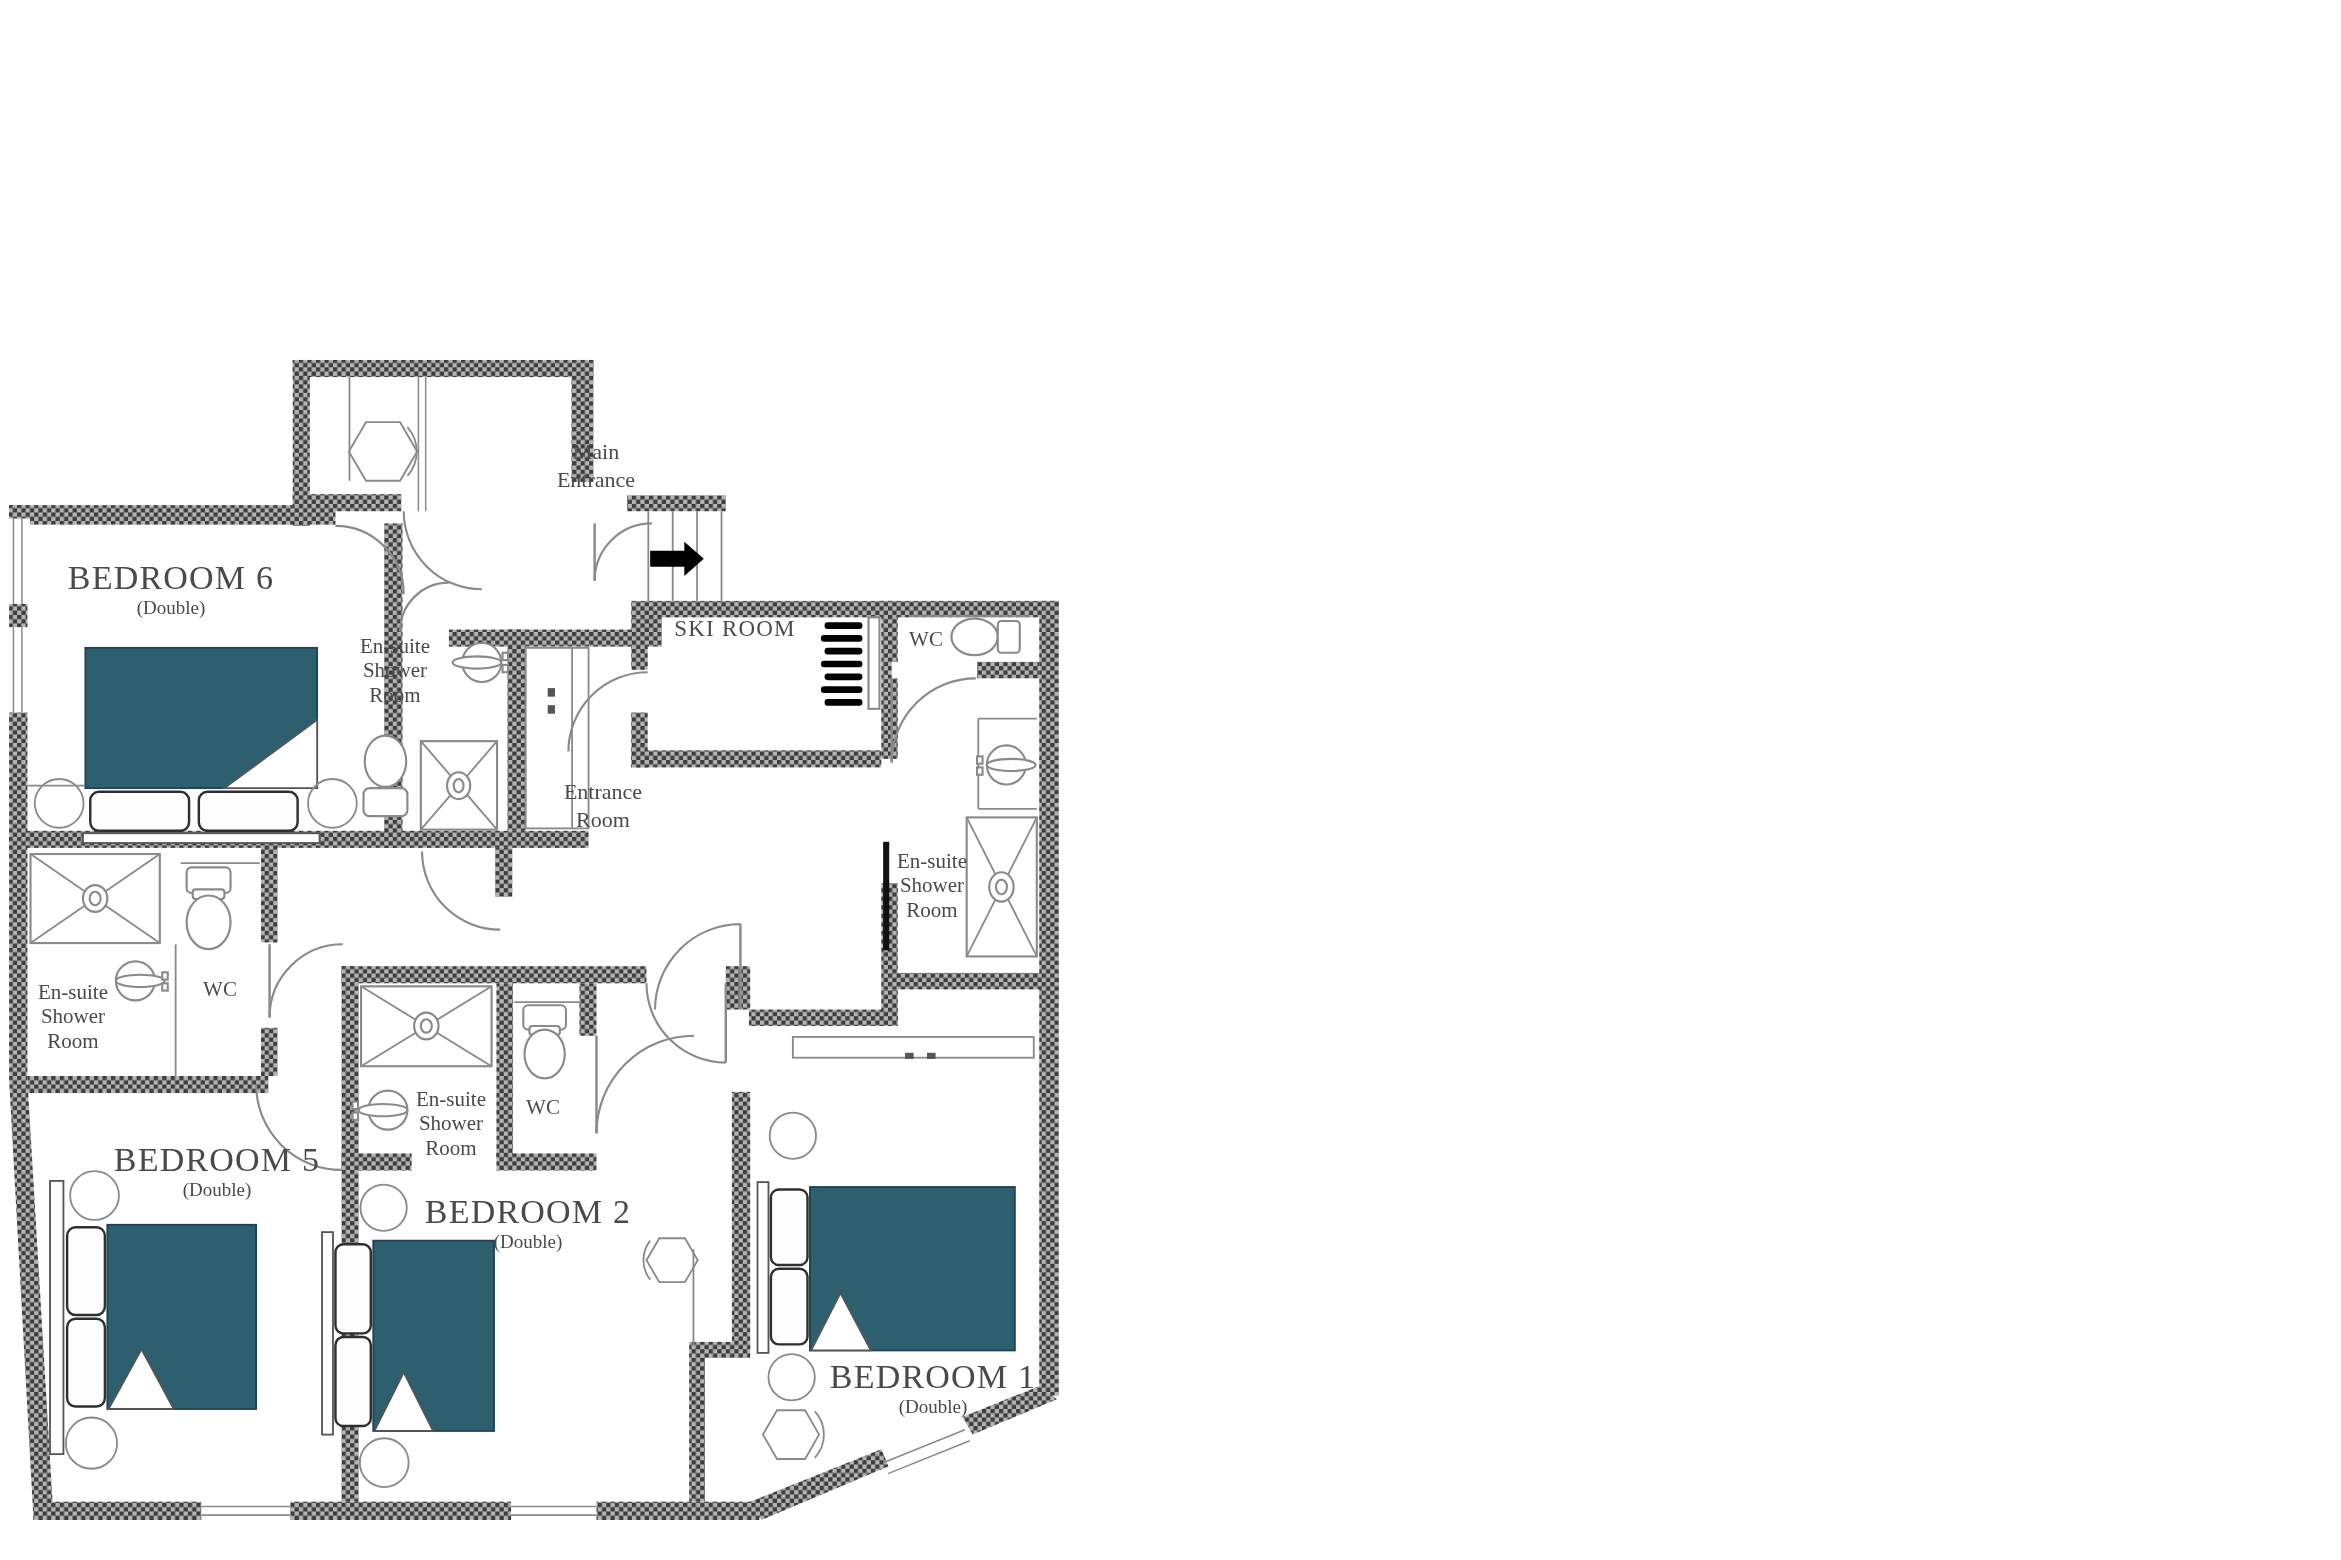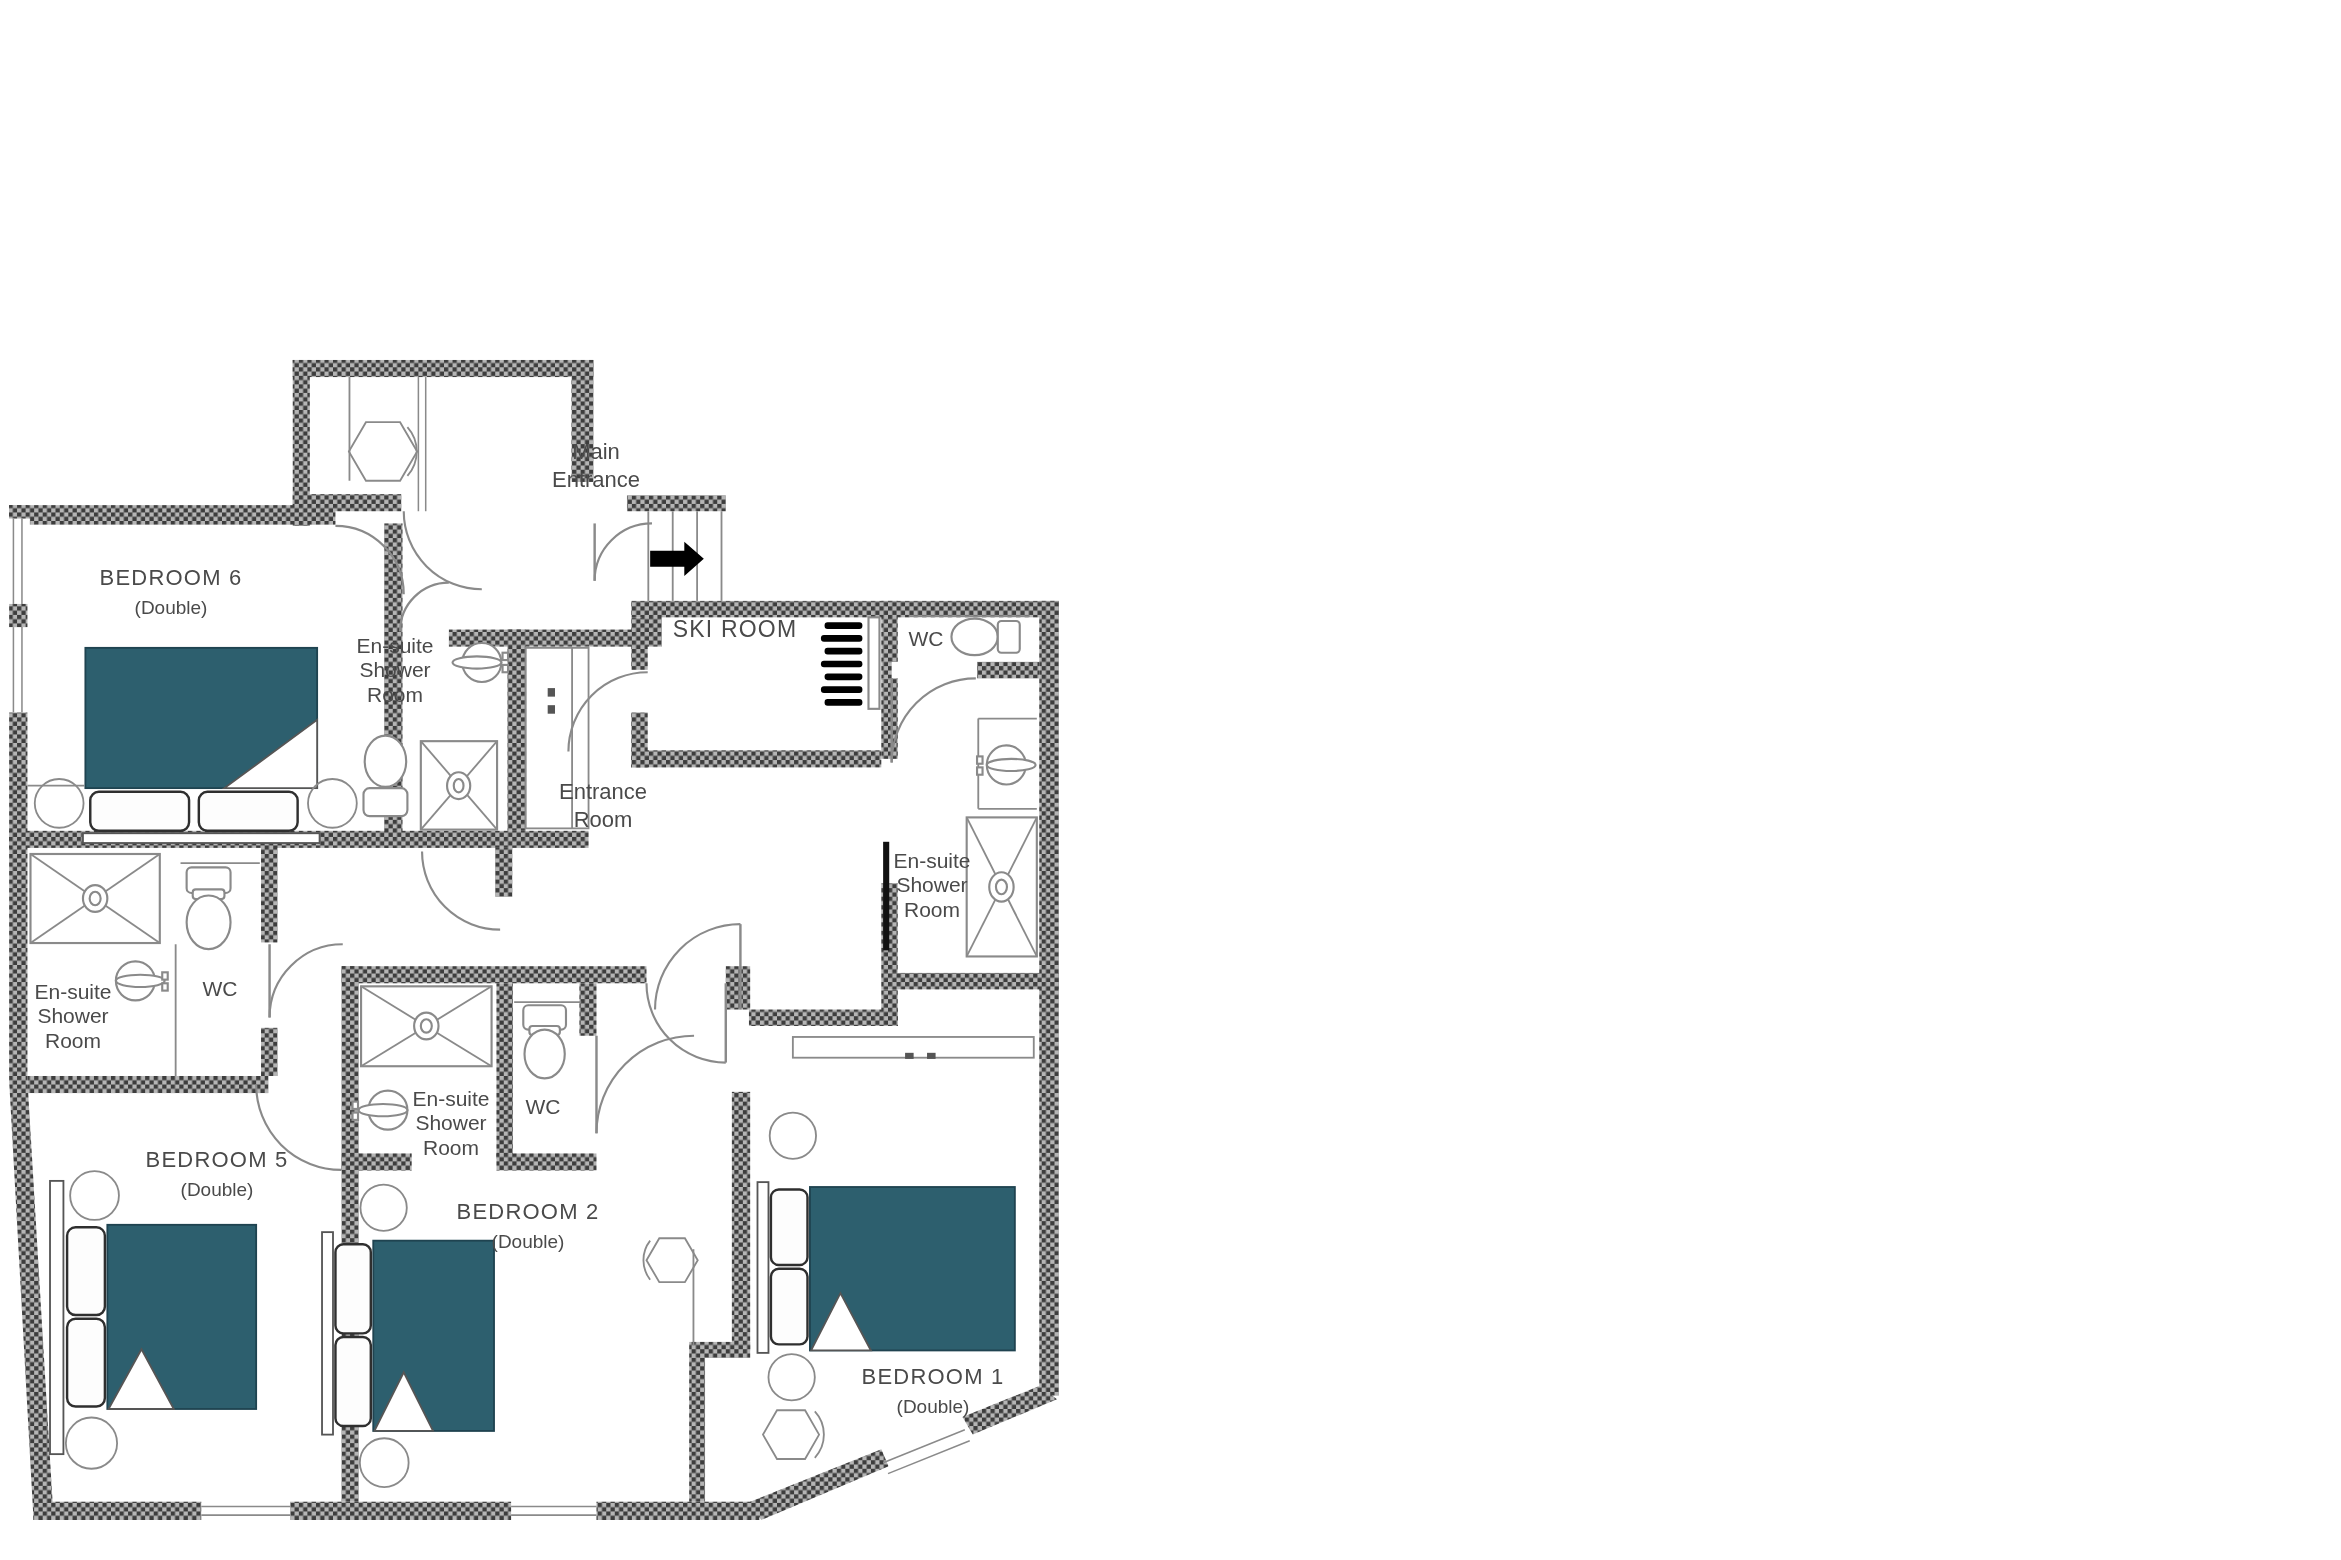--- a/index.html
+++ b/index.html
@@ -1,38 +1,38 @@
 <!DOCTYPE html>
 <html style="--bg: #ffffff; --bed: #2d5f6e; --bed-edge: #1f4350; --line: #8a8a8a; --dark-line: #555555; --text: #4a4a4a; --arrow: #000000;font-size:9.8px"><head>
 <meta charset="utf-8">
 <style>
   html,body{margin:0;padding:0;background:#ffffff;}
   .stage{position:relative;width:1907px;height:1561px;background:var(--bg,#fff);overflow:hidden;
-         font-family:Liberation Sans, sans-serif;}
+         font-family:Liberation Serif, serif;}
   svg{position:absolute;left:0;top:0;}
   
   .wall{fill:url(#wallhatch);}
   .thinline{stroke:var(--line);stroke-width:3;fill:none;}
   .fix{stroke:var(--line);stroke-width:3.5;fill:#ffffff;}
   .fixnf{stroke:var(--line);stroke-width:3;fill:none;}
   .arc{stroke:var(--line);stroke-width:3.5;fill:none;}
   .leaf{stroke:var(--line);stroke-width:4;fill:none;}
   .glz{stroke:var(--line);stroke-width:2.5;fill:none;}
   .bed-duvet{fill:var(--bed);stroke:var(--bed-edge);stroke-width:3;}
   .pillow{fill:#fdfdfd;stroke:#2f2f2f;stroke-width:4;}
   .headboard{fill:#ffffff;stroke:var(--dark-line);stroke-width:3;}
   .fold{fill:#ffffff;stroke:var(--dark-line);stroke-width:3;}
   .ski{fill:var(--arrow);}
   .blackleaf{fill:#111111;}
   .handle{fill:var(--dark-line);}
   
   .lbl{position:absolute;transform:translate(-50%,-50%);text-align:center;
        color:var(--text);white-space:nowrap;line-height:24.4px;font-size:21px;}
   .lbl span{display:block;}
-  .lbl .room-name{font-size:22px;letter-spacing:1.2px;line-height:30.5px;}
+  .lbl .room-name{font-size:34px;letter-spacing:1.2px;line-height:30.5px;}
   .lbl .room-sub{font-size:19px;line-height:27px;}
   .lbl.big2{line-height:28px;font-size:22px;}
 </style>
 </head>
 <body>
 
 <div class="stage">
 
 <svg width="2342" height="1561" viewBox="0 0 3840 2559">
   <defs>

